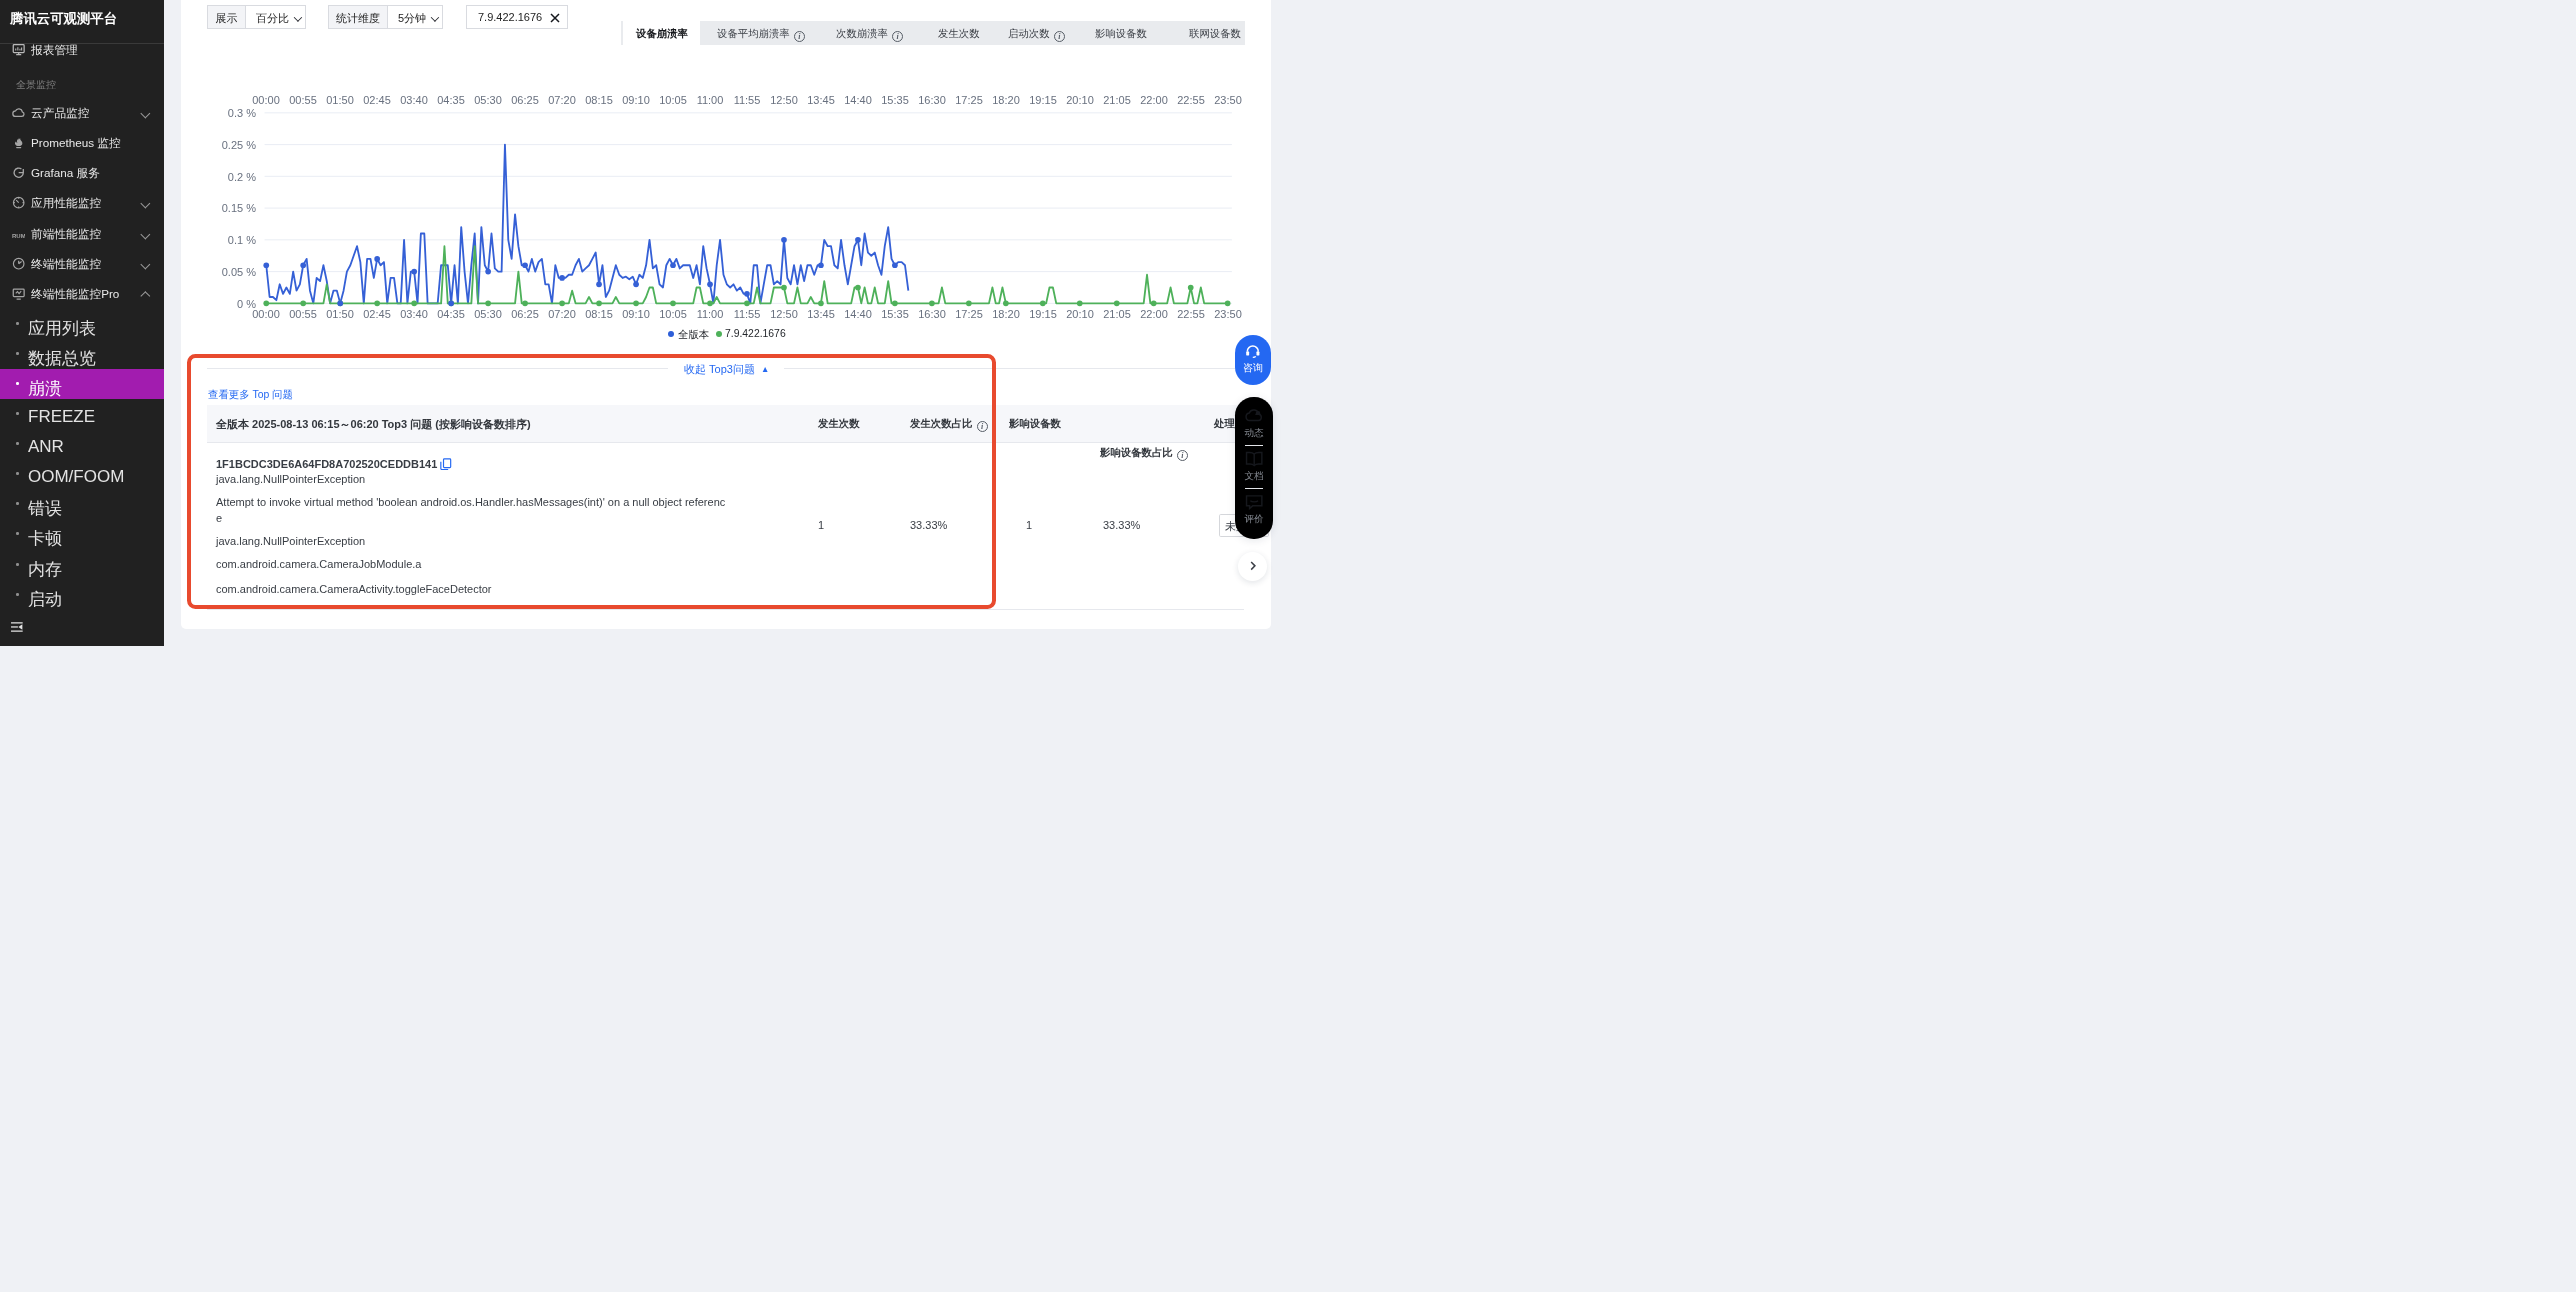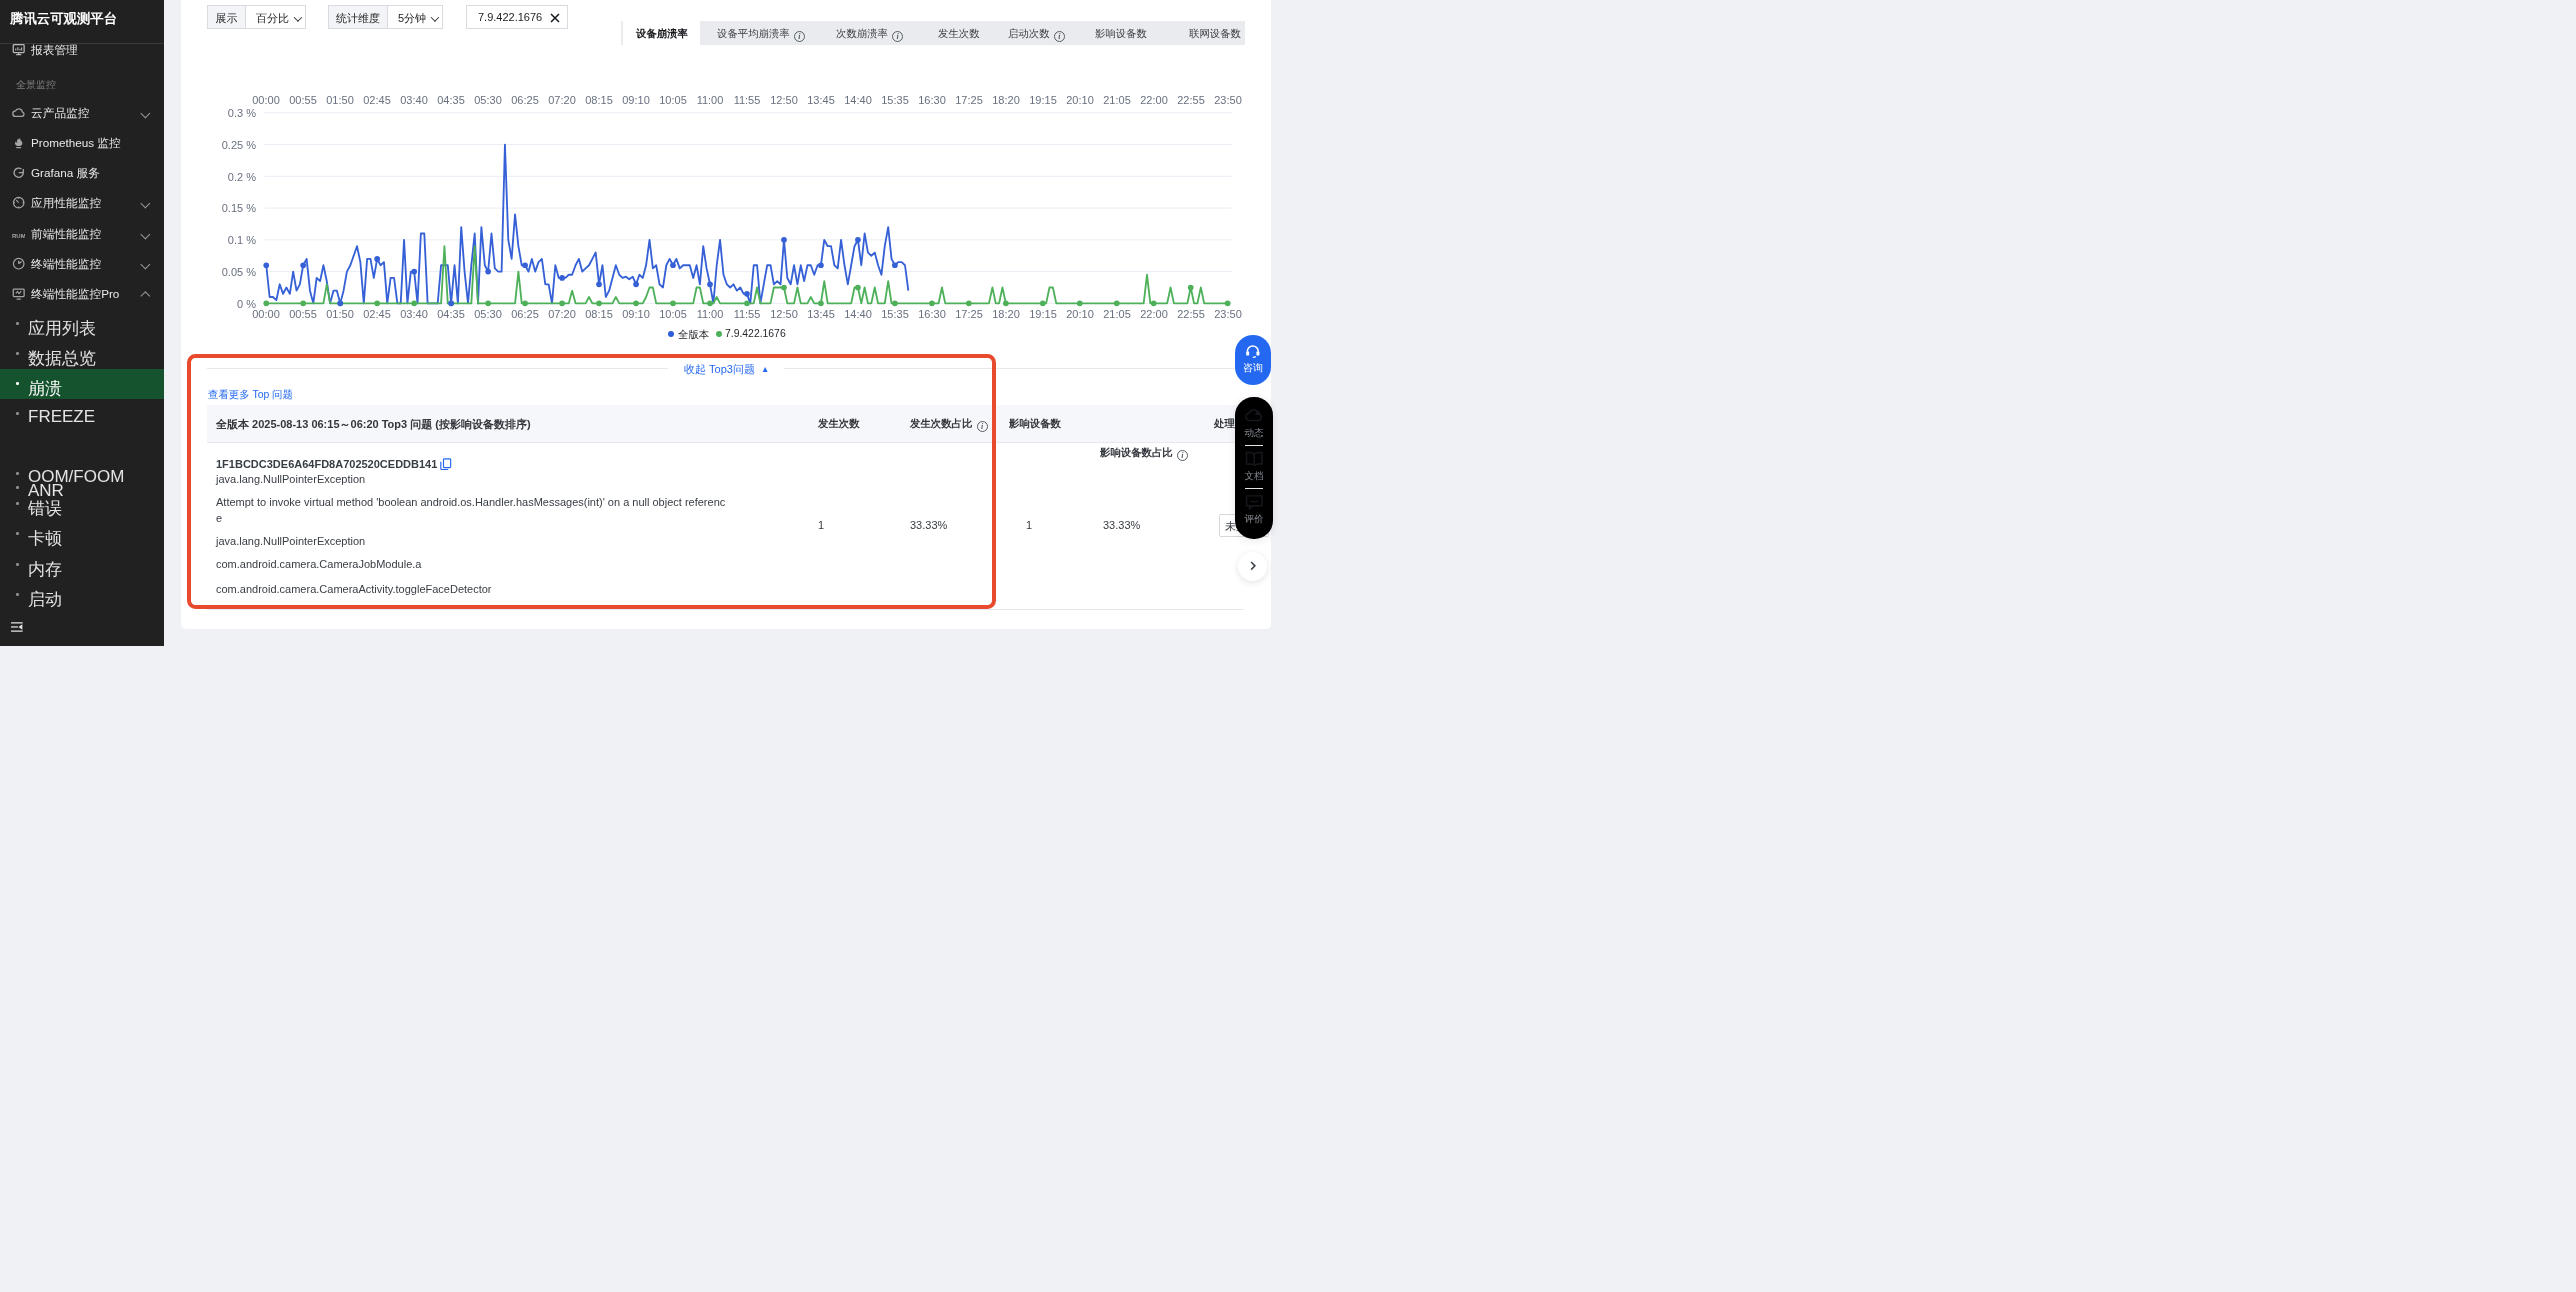--- a/index.html
+++ b/index.html
@@ -10,21 +10,21 @@
   #side .title { position:absolute; left:10px; top:9.6px; font-size:13.4px; font-weight:bold; color:#fff; }
   #side .topline { position:absolute; left:0; top:43px; width:164px; height:0.8px; background:#3a3a3a; }
   .mrow { position:absolute; left:0; width:164px; height:30px; color:#e8e8e8; font-size:11.7px; }
   .mrow .txt { position:absolute; left:31px; top:7.5px; }
   .mrow .ico { position:absolute; left:11.7px; top:8.4px; width:13.4px; height:13.4px; color:#a5a5a5; }
   .mrow .chev { position:absolute; right:15px; top:11.7px; width:6.7px; height:6.7px; border-right:1.3px solid #9a9a9a; border-bottom:1.3px solid #9a9a9a; transform:rotate(45deg); }
   .mrow .chevup { position:absolute; right:15px; top:14px; width:6.7px; height:6.7px; border-right:1.3px solid #9a9a9a; border-bottom:1.3px solid #9a9a9a; transform:rotate(225deg); }
   .srow { position:absolute; left:0; width:164px; height:30px; color:#e3e3e3; font-size:17px; }
   .srow .dot { position:absolute; left:16px; top:13.4px; width:2.5px; height:2.5px; border-radius:50%; background:#8f8f8f; }
   .srow .txt { position:absolute; left:28px; top:7.5px; }
-  .srow.sel { background:#14532d; color:#fff; }
+  .srow.sel { background:#a21caf; color:#fff; }
   .srow.sel .dot { background:#fff; }
   .seclabel { position:absolute; left:16px; top:78px; font-size:10px; color:#7d7d7d; }
   
   #panel { position:absolute; left:181px; top:0; width:1090px; height:629px; background:#fff; border-radius:0 0 5px 5px; }
   .ctlgroup { position:absolute; top:5.4px; height:23.4px; border:0.8px solid #d9dbe0; background:#fff; font-size:11px; color:#242424; }
   .ctlgroup .lab { position:absolute; left:0; top:0; bottom:0; background:#f3f4f7; border-right:0.8px solid #d9dbe0; text-align:center; padding-top:5px; }
   .ctlgroup .val { position:absolute; top:5px; }
   .cchev { display:inline-block; width:5.9px; height:5.9px; border-right:1.3px solid #23252b; border-bottom:1.3px solid #23252b; transform:rotate(45deg) translate(-1.7px,-1.7px); margin-left:5.9px; }
   
   #tabbar { position:absolute; left:621px; top:21px; width:624px; height:24px; background:#e9ebee; }
@@ -348,21 +348,21 @@
       <div class="txt">数据总览</div>
     </div>
   <div class="srow sel" style="top:369px;">
       <div class="dot"></div>
       <div class="txt">崩溃</div>
     </div>
   <div class="srow" style="top:399px;">
       <div class="dot"></div>
       <div class="txt">FREEZE</div>
     </div>
-  <div class="srow" style="top:429px;margin-top:44px;">
+  <div class="srow" style="top:429px;">
       <div class="dot"></div>
       <div class="txt">ANR</div>
     </div>
   <div class="srow" style="top:459px;">
       <div class="dot"></div>
       <div class="txt">OOM/FOOM</div>
     </div>
   <div class="srow" style="top:489px;">
       <div class="dot"></div>
       <div class="txt">错误</div>

